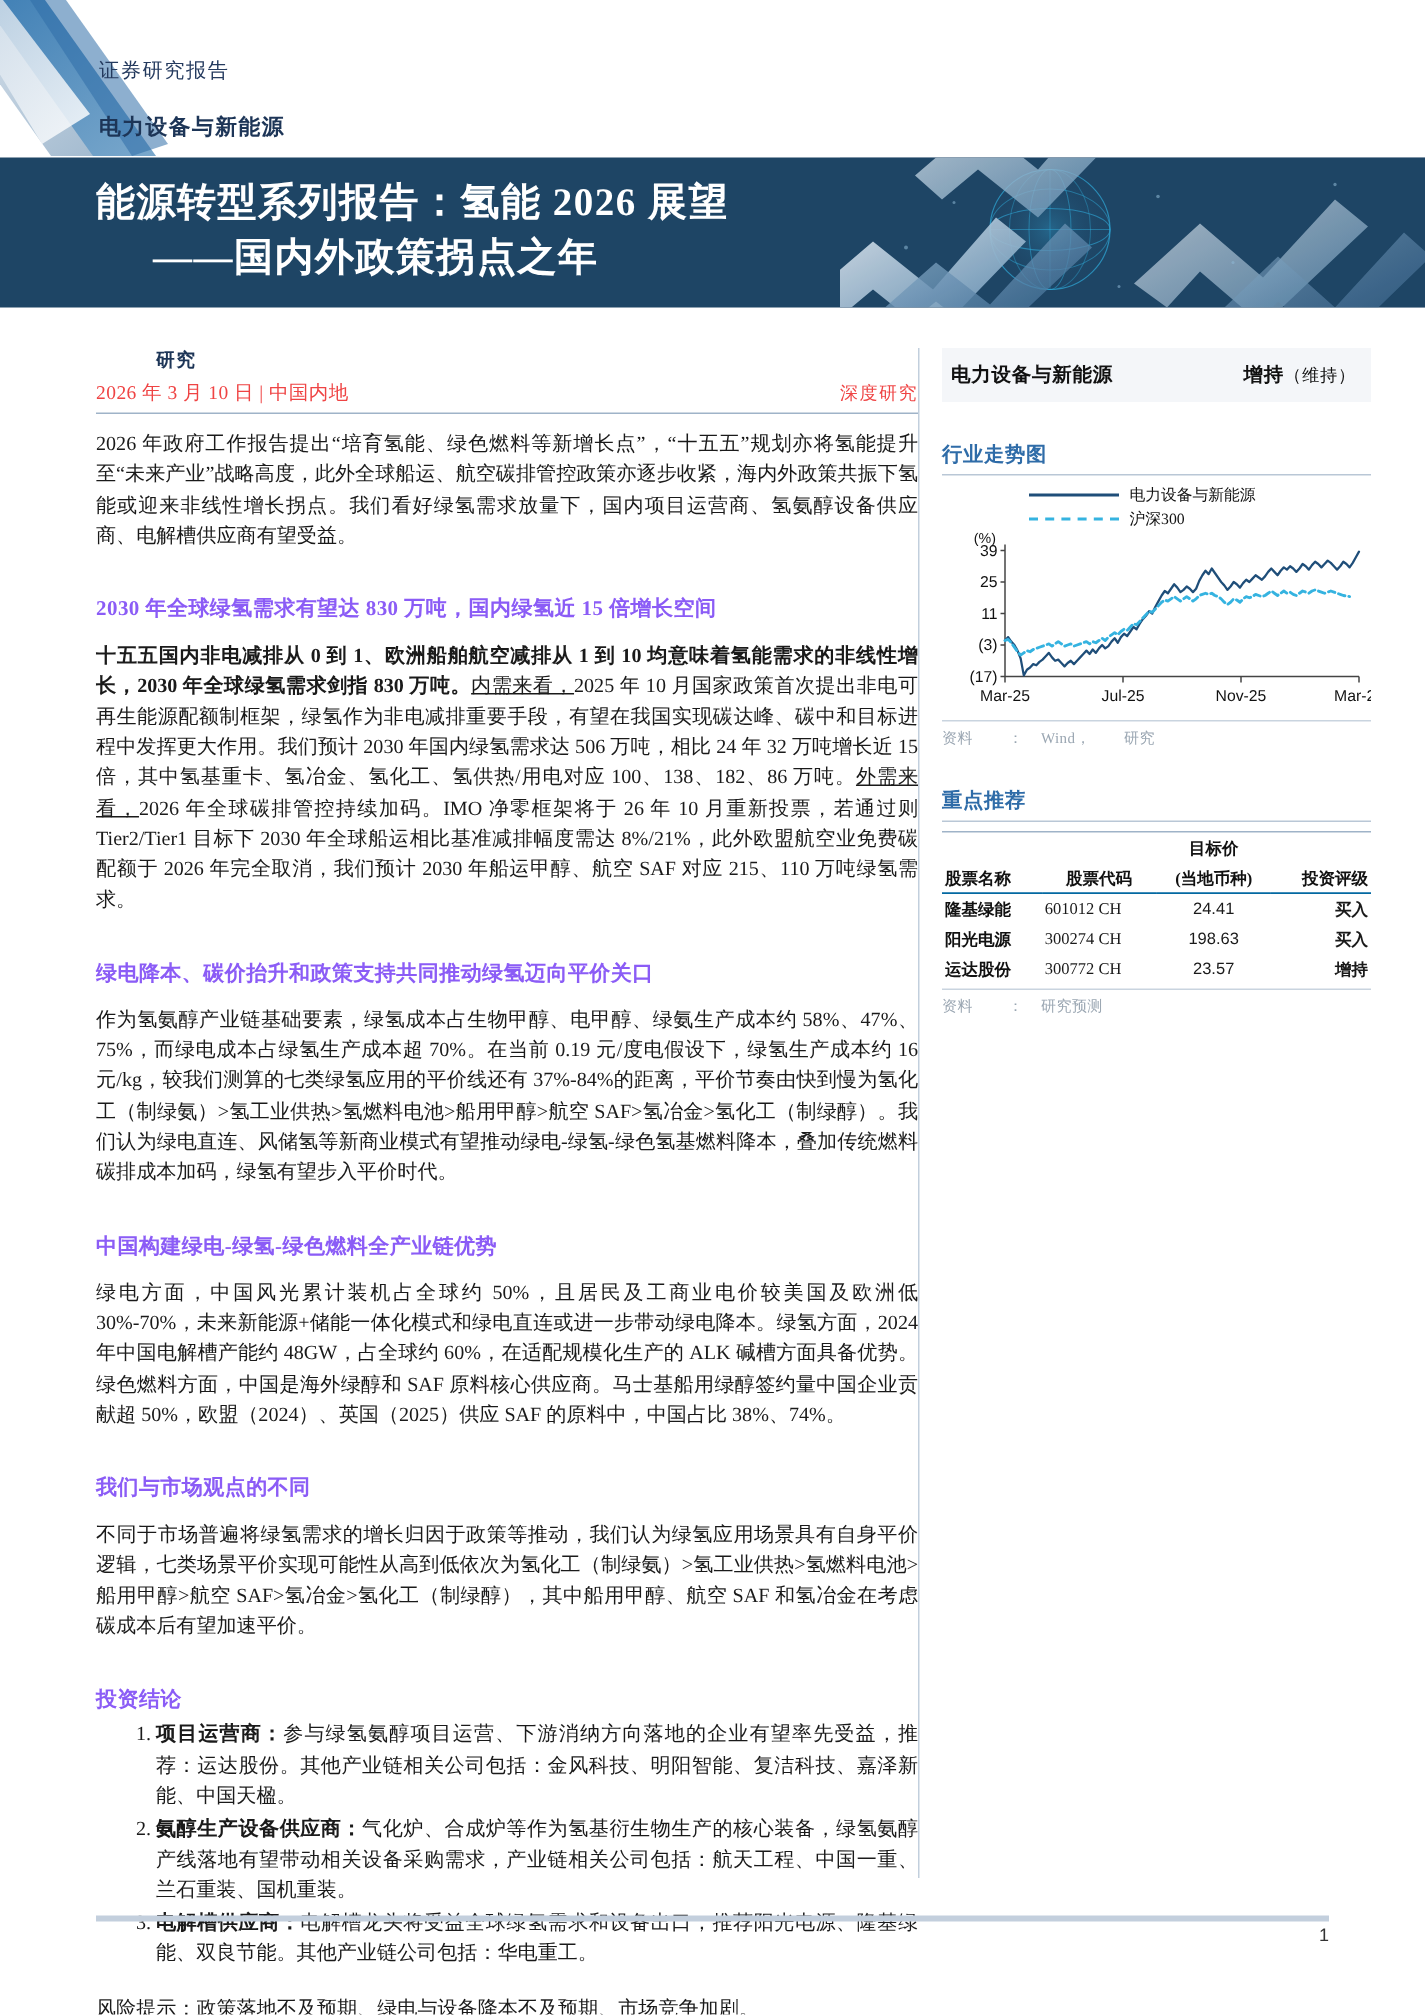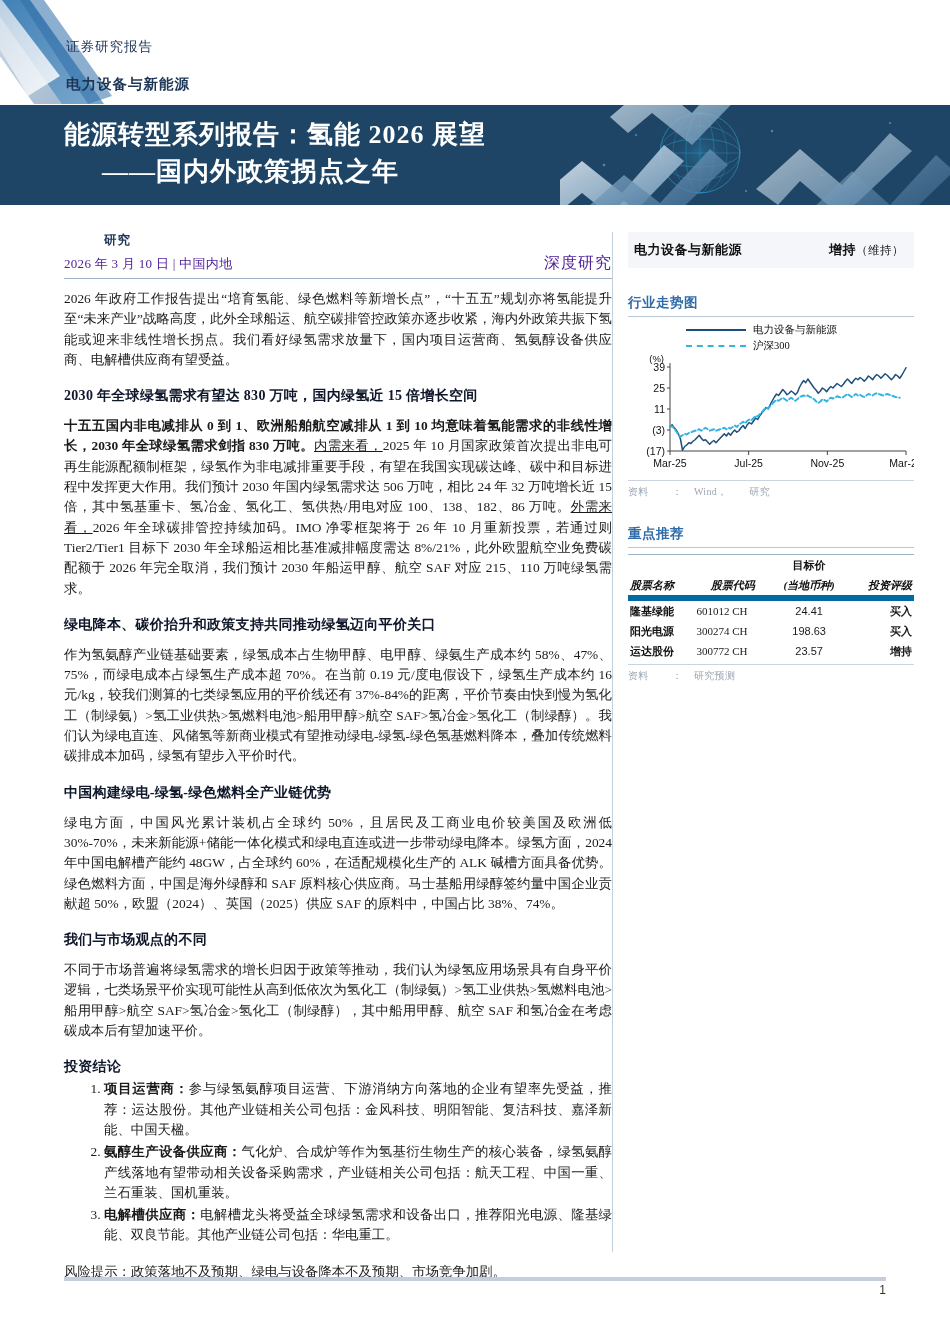--- a/index.html
+++ b/index.html
@@ -41,28 +41,28 @@
   }
   .banner-sub { display:block; padding-left:38px; }
   
   .leftcol { position:absolute; left:64px; top:232px; width:548px; }
   .meta-research {
     color:#1d3557; font-size:12.5px; font-weight:700; letter-spacing:1px;
     padding-left:40px; margin-bottom:4px;
   }
   .meta-row {
     display:flex; justify-content:space-between; align-items:baseline;
-    border-bottom:1px solid #9fb3c8; padding-bottom:4px; font-size:13px; color:#4c1d95;gap:40px;
+    border-bottom:1px solid #9fb3c8; padding-bottom:4px; font-size:13px; color:#ef4444;gap:40px;
   }
   .meta-date { letter-spacing:.3px; }
-  .meta-right { font-size:16px; letter-spacing:1px; }
+  .meta-right { font-size:12px; letter-spacing:1px; }
   p.body { font-size:13.4px; line-height:20.3px; text-align:justify; margin:10px 0 0 0; letter-spacing:0; }
   .sec-head {
-    color:#0f172a; font-weight:700; font-size:14px; letter-spacing:.3px;
-    margin:16px 0 1px 0; line-height:20px;
+    color:#8b5cf6; font-weight:700; font-size:14px; letter-spacing:.3px;
+    margin:30px 0 1px 0; line-height:20px;
   }
   .lead-bold { font-weight:700; }
   .u { text-decoration:underline; }
   ol.invlist { margin:2px 0 16px 0; padding-left:40px; font-size:13.4px; line-height:20.3px; }
   ol.invlist li { margin-top:2px; text-align:justify; }
   ol.invlist li b { font-weight:700; }
   .risk { font-size:13.4px; line-height:20.3px; margin-top:8px; }
   
   .vdiv { position:absolute; left:612px; top:232px; width:1px; height:1020px; background:#c2cfdd; }
   
@@ -88,21 +88,21 @@
   .chart-wrap { position:relative; width:286px; height:122px; margin-top:1px; }
   .src {
     font-size:10px; color:#9aa6b2; margin-top:3px; border-top:1px solid #c9d4df;
     padding-top:4px; letter-spacing:.3px;
   }
   .src .s-lbl { display:inline-block; width:44px; }
   .src .s-colon { display:inline-block; width:22px; }
   table.rec { width:100%; border-collapse:collapse; font-size:11px; }
   table.rec th, table.rec td { padding:2.5px 2px; }
   table.rec thead tr.h1 th { font-weight:700; color:#111; text-align:center; border:none; }
-  table.rec thead tr.h2 th { font-weight:700; color:#111; border-bottom:6px solid #0369a1;font-style:italic; }
+  table.rec thead tr.h2 th { font-weight:700; color:#111; border-bottom:1px solid #0369a1; }
   table.rec thead tr.h2 th.c0 { text-align:left; }
   table.rec thead tr.h2 th.c1 { text-align:center; }
   table.rec thead tr.h2 th.c2 { text-align:center; }
   table.rec thead tr.h2 th.c3 { text-align:right; }
   table.rec tbody td.c0 { text-align:left; font-size:11px; font-weight:700; color:#111; }
   table.rec tbody td.c1 { font-family:Liberation Serif, serif; }
   table.rec tbody td.c2 { text-align:center; font-family:"Liberation Sans",sans-serif; }
   table.rec tbody td.c3 { text-align:right; font-weight:700;margin-top:42px; }
   .tbl-toprule { height:1px; background:#9fb3c8; }
   

